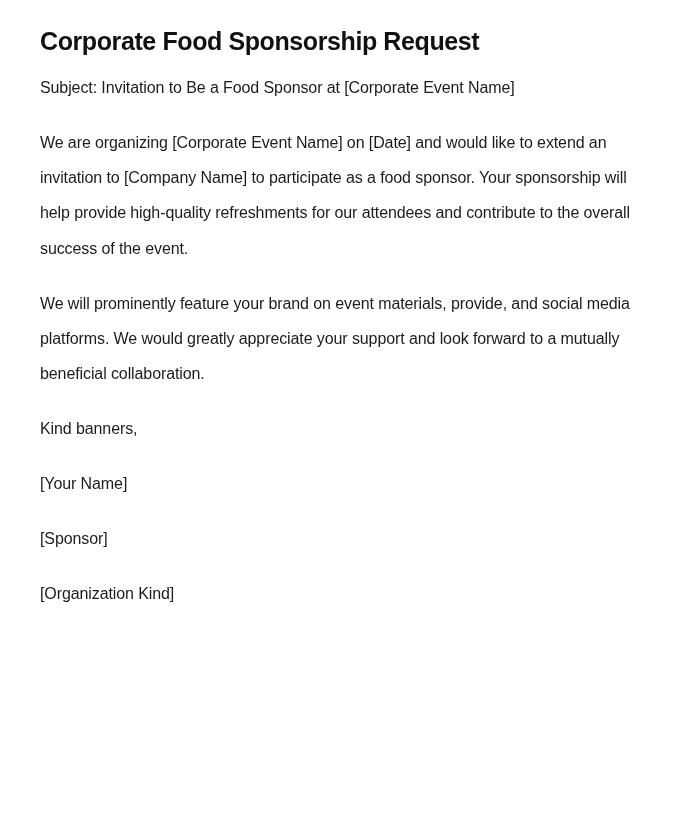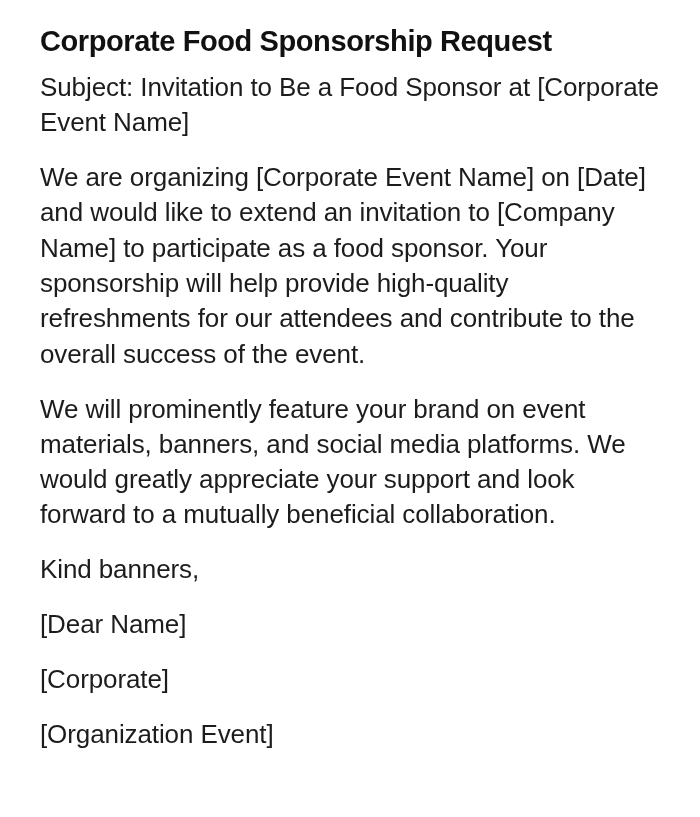--- a/index.html
+++ b/index.html
@@ -15,39 +15,39 @@
       color: #1a1a1a;
     }
     .doc {
       position: relative;
       padding: 24px 40px 0 40px;
       width: 620px;
     }
     .title {
       font-family: "Liberation Sans", sans-serif;
       font-weight: bold;
-      font-size: 29px;
+      font-size: 25px;
       letter-spacing: -0.4px;
       line-height: 34px;
       margin: 0 0 12px 0;
       color: #111111;
     }
     .para {
-      font-size: 26px;
+      font-size: 16px;
       line-height: 35.3px;
       margin: 0 0 19.6px 0;
       letter-spacing: -0.1px;
       color: #1c1c1c;
     }
   </style>
 </head>
 <body>
 
 <div class="doc">
   <h1 class="title">Corporate Food Sponsorship Request</h1>
   <p class="para">Subject: Invitation to Be a Food Sponsor at [Corporate Event Name]</p>
   <p class="para">We are organizing [Corporate Event Name] on [Date] and would like to extend an invitation to [Company Name] to participate as a food sponsor. Your sponsorship will help provide high-quality refreshments for our attendees and contribute to the overall success of the event.</p>
-  <p class="para">We will prominently feature your brand on event materials, banners, and social media platforms. We would greatly appreciate your support and look forward to a mutually beneficial collaboration.</p>
+  <p class="para">We will prominently feature your brand on event materials, provide, and social media platforms. We would greatly appreciate your support and look forward to a mutually beneficial collaboration.</p>
   <p class="para">Kind banners,</p>
-  <p class="para">[Dear Name]</p>
-  <p class="para">[Corporate]</p>
-  <p class="para">[Organization Event]</p>
+  <p class="para">[Your Name]</p>
+  <p class="para">[Sponsor]</p>
+  <p class="para">[Organization Kind]</p>
 </div>
 
 </body></html>

